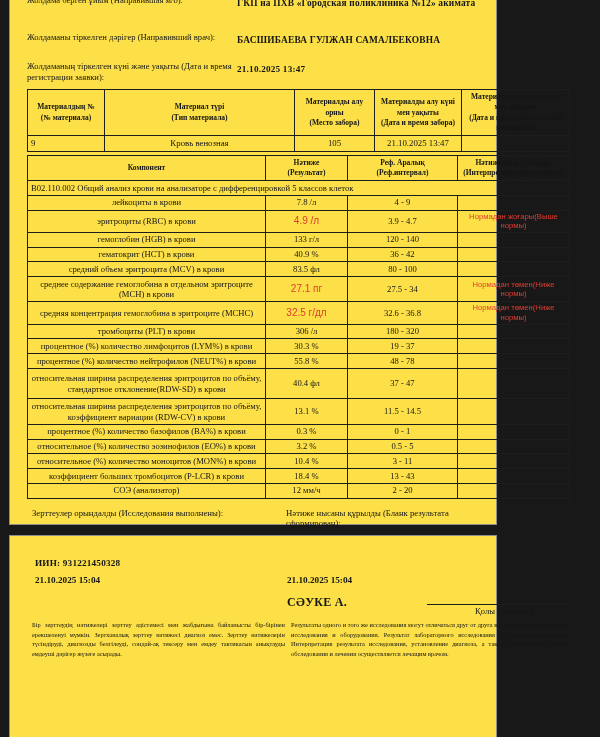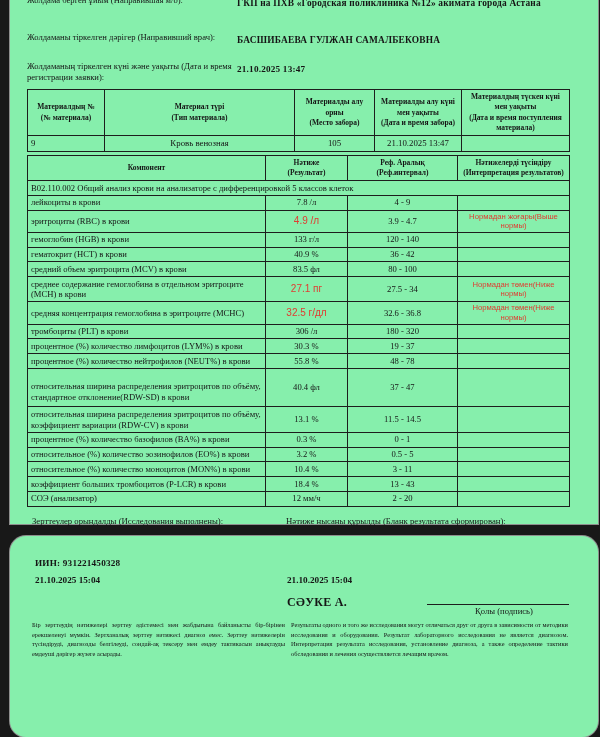--- a/index.html
+++ b/index.html
@@ -2,45 +2,45 @@
 <html><head>
 <meta charset="utf-8">
 <style>
   html,body{margin:0;padding:0;}
   body{
     width:600px;height:737px;position:relative;overflow:hidden;
     background:#181818;
     font-family:"Liberation Serif", serif;color:#151515;
   }
   .page{
-    position:absolute;left:10px;width:588px;background:#86efac;
+    position:absolute;left:10px;width:486px;background:#fde047;
     box-sizing:border-box;box-shadow:0 0 0 1px #8e8e8e;
   }
   #page1{top:0;height:524px;padding:0 17px;}
-  #page2{top:536px;height:201px;border-radius:16px;}
+  #page2{top:536px;height:201px;}
 
   
   .cliprow{height:9px;overflow:hidden;}
   .cliprow .inner{margin-top:-5px;display:grid;grid-template-columns:210px 1fr;}
   .hdr{display:grid;grid-template-columns:210px 1fr;margin-top:23px;}
   .lbl{font-size:8.6px;line-height:1.3;}
   .val{font-weight:bold;font-size:9.4px;padding-top:3px;letter-spacing:.2px;}
   .val.sm{font-size:9.2px;}
 
   
   table{border-collapse:collapse;width:542px;table-layout:fixed;}
   td,th{border:1px solid #1d1d1d;box-sizing:border-box;vertical-align:middle;}
   .t1{margin-top:6px;}
   .t1 th{font-size:7.5px;font-weight:bold;text-align:center;padding:2px 3px;line-height:1.35;white-space:pre-line;}
   .t1 td{font-size:8.8px;padding:2px 3px;height:16px;text-align:center;}
   .t1 td.first{text-align:left;}
   .t2{margin-top:3px;}
   .t2 th{font-size:7.5px;font-weight:bold;text-align:center;padding:2px 3px;line-height:1.35;white-space:pre-line;}
   .t2 td{font-size:8.6px;line-height:1.25;padding:1.5px 3px;}
-  .t2 td.name{text-align:left;}
+  .t2 td.name{text-align:center;}
   .t2 td.c{text-align:center;}
   .t2 td.interp{
     font-family:"Liberation Sans", sans-serif;font-size:7.7px;color:#e03c31;
     text-align:center;line-height:1.25;padding:1px 2px;
   }
   .t2 .red{color:#e03c31;font-family:"Liberation Sans", sans-serif;font-size:10px;}
   .t2 td.section{font-size:8.6px;text-align:left;}
 
   
   .execline{position:relative;height:14px;margin-top:9px;font-size:8.7px;}
@@ -189,21 +189,21 @@
       <td class="c">19 - 37</td>
       <td class="interp"></td>
     </tr>
     <tr>
       <td class="name">процентное (%) количество нейтрофилов (NEUT%) в крови</td>
       <td class="c">55.8 %</td>
       <td class="c">48 - 78</td>
       <td class="interp"></td>
     </tr>
     <tr>
-      <td class="name" style="padding-top:12px;padding-bottom:4px;">относительная ширина распределения эритроцитов по объёму, стандартное отклонение(RDW-SD) в крови</td>
+      <td class="name" style="padding-top:4px;padding-bottom:4px;">относительная ширина распределения эритроцитов по объёму, стандартное отклонение(RDW-SD) в крови</td>
       <td class="c">40.4 фл</td>
       <td class="c">37 - 47</td>
       <td class="interp"></td>
     </tr>
     <tr>
       <td class="name">относительная ширина распределения эритроцитов по объёму, коэффициент вариации (RDW-CV) в крови</td>
       <td class="c">13.1 %</td>
       <td class="c">11.5 - 14.5</td>
       <td class="interp"></td>
     </tr>

